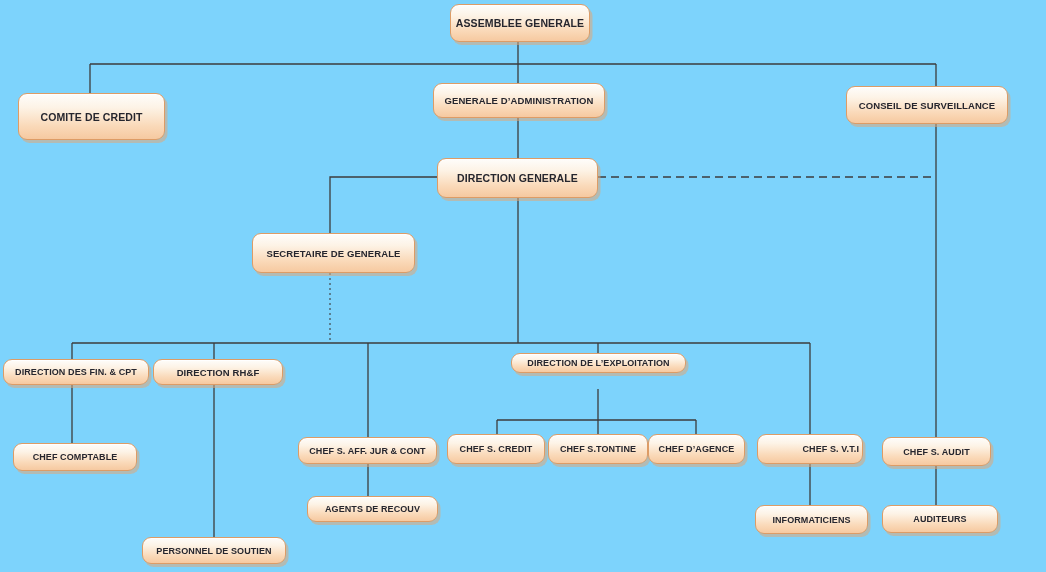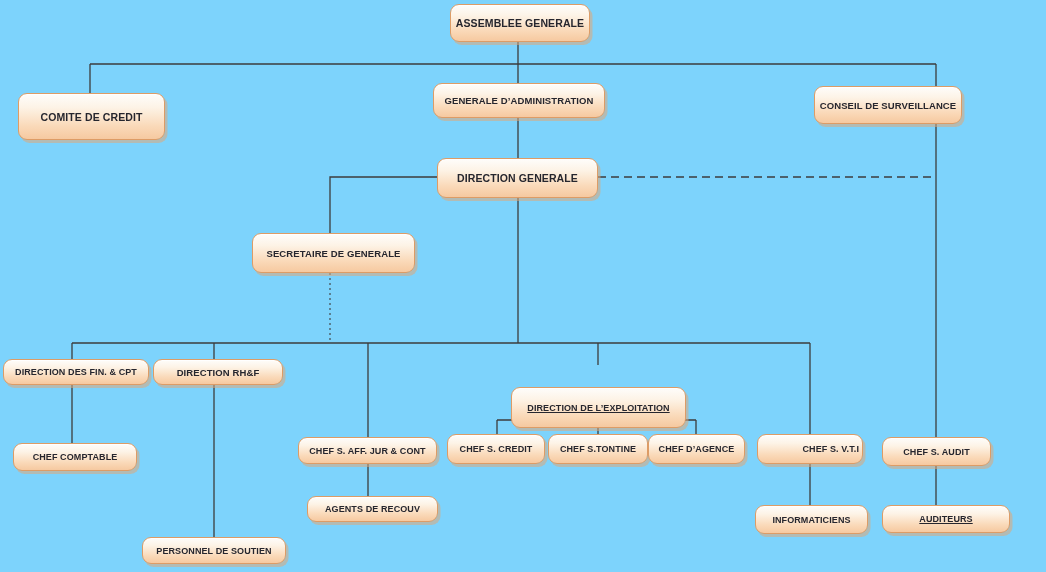--- a/index.html
+++ b/index.html
@@ -74,41 +74,41 @@
   </div>
 
   <div class="node fs-10" style="left:18px;  top:93px; width:147px; height:47px;">
     <span>COMITE DE CREDIT</span>
   </div>
 
   <div class="node fs-9" style="left:433px; top:83px; width:172px; height:35px;">
     <span>GENERALE D’ADMINISTRATION</span>
   </div>
 
-  <div class="node fs-9" style="left:814px; top:86px; width:148px; height:38px;">
+  <div class="node fs-9" style="left:846px; top:86px; width:162px; height:38px;">
     <span>CONSEIL DE SURVEILLANCE</span>
   </div>
 
   <div class="node fs-10" style="left:437px; top:158px; width:161px; height:40px;">
     <span>DIRECTION GENERALE</span>
   </div>
 
   <div class="node fs-9" style="left:252px; top:233px; width:163px; height:40px;">
     <span>SECRETAIRE DE  GENERALE</span>
   </div>
 
   <div class="node" style="left:3px;   top:359px; width:146px; height:26px;">
     <span>DIRECTION DES  FIN. &amp; CPT</span>
   </div>
 
   <div class="node fs-9" style="left:153px; top:359px; width:130px; height:26px;">
     <span>DIRECTION RH&amp;F</span>
   </div>
 
-  <div class="node" style="left:511px; top:387px; width:175px; height:41px;text-decoration:underline;">
+  <div class="node" style="left:511px; top:353px; width:175px; height:20px;">
     <span>DIRECTION DE L’EXPLOITATION</span>
   </div>
 
   <div class="node" style="left:13px;  top:443px; width:124px; height:28px;">
     <span>CHEF COMPTABLE</span>
   </div>
 
   <div class="node" style="left:298px; top:437px; width:139px; height:27px;">
     <span>CHEF S. AFF. JUR &amp; CONT</span>
   </div>
@@ -134,21 +134,21 @@
   </div>
 
   <div class="node" style="left:307px; top:496px; width:131px; height:26px;">
     <span>AGENTS  DE RECOUV</span>
   </div>
 
   <div class="node" style="left:755px; top:505px; width:113px; height:29px;">
     <span>INFORMATICIENS</span>
   </div>
 
-  <div class="node" style="left:882px; top:505px; width:128px; height:28px;text-decoration:underline;">
+  <div class="node" style="left:882px; top:505px; width:116px; height:28px;">
     <span>AUDITEURS</span>
   </div>
 
   <div class="node" style="left:142px; top:537px; width:144px; height:27px;">
     <span>PERSONNEL DE SOUTIEN</span>
   </div>
 
 </div>
 
 </body></html>

